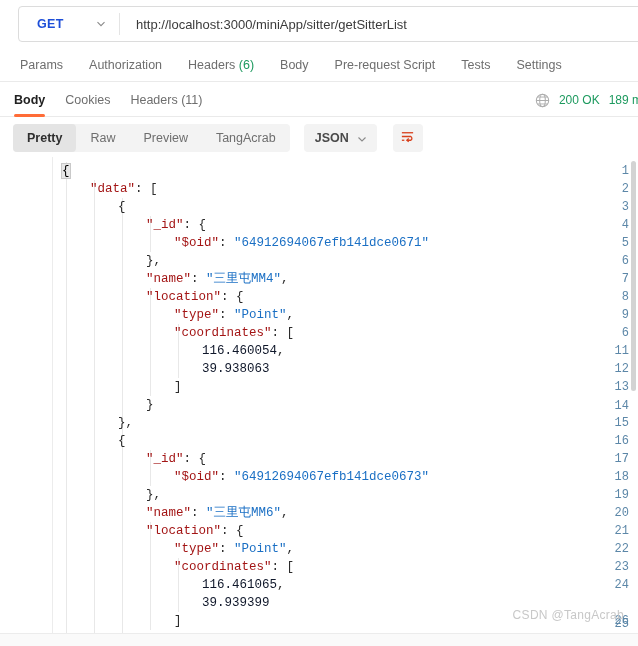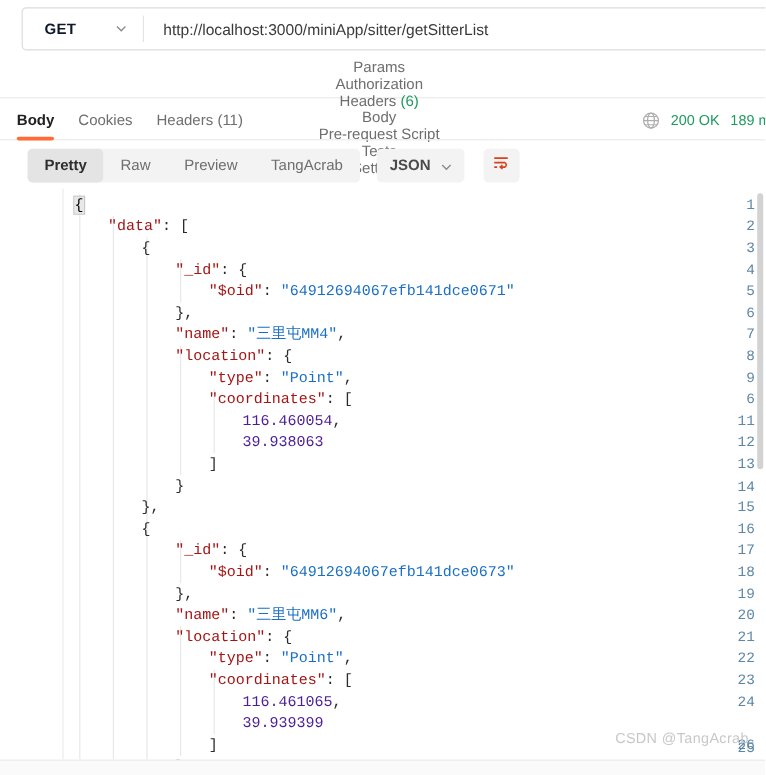--- a/index.html
+++ b/index.html
@@ -28,21 +28,21 @@
   }
   .method {
     width: 100px; height: 34px;
     display: flex; align-items: center;
     padding-left: 18px;
     position: relative;
     cursor: pointer;
   }
   .method-label {
     font-size: 12.5px; font-weight: bold;
-    color: #0f172a; letter-spacing: .3px;
+    color: #1d4ed8; letter-spacing: .3px;
   }
   .chev {
     position: absolute; right: 14px; top: 50%;
     transform: translateY(-60%);
     width: 9px; height: 9px;
   }
   .chev svg { display: block; }
   .method-sep {
     width: 1px; height: 22px; background: #e4e4e4;
   }
@@ -56,21 +56,20 @@
     cursor: text;
   }
 
   
   .req-tabs {
     position: absolute; left: 0; top: 49px;
     width: 638px; height: 33px;
     border-bottom: 1px solid #eaeaea;
     display: flex; align-items: center;
     padding-left: 20px;
-    flex-direction: column;
   }
   .req-tab {
     font-size: 12.5px; color: #6e6e6e;
     margin-right: 26px; cursor: pointer;
     white-space: nowrap;
   }
   .req-tab .cnt { color: #1d9a5f; }
 
   
   .res-tabs {
@@ -102,21 +101,21 @@
   }
   .globe { width: 15px; height: 15px; opacity: .55; }
   .stat-ok { font-size: 12px; color: #1d9a5f; white-space: nowrap; }
   .stat-time { font-size: 12px; color: #1d9a5f; white-space: nowrap; }
 
   
   .fmt-bar {
     position: absolute; left: 0; top: 119px;
     width: 638px; height: 38px;
     display: flex; align-items: center;
-    padding-left: 23px; gap: 6px;
+    padding-left: 13px; gap: 6px;
   }
   .seg {
     display: flex; align-items: center;
     background: #f3f3f3; border-radius: 4px;
     height: 28px; padding: 0;
   }
   .seg-item {
     font-size: 12.5px; color: #6e6e6e;
     padding: 0 14px; height: 28px;
     display: flex; align-items: center;
@@ -163,21 +162,21 @@
   }
   .lines {
     position: absolute; left: 62px; top: 0;
     font-family: "Liberation Mono", monospace;
     font-size: 12.5px; line-height: 18px;
     white-space: pre;
   }
   .ln { height: 18px; line-height: 18px; white-space: pre; }
   .k   { color: #a31515; }
   .s   { color: #1a6fc4; }
-  .n   { color: #4c1d95; }
+  .n   { color: #0f172a; }
   .p   { color: #2b2b2b; }
   .br1 { position: relative; background: #e8e8e8; outline: 1px solid #c9c9c9; }
 
   
   .vscroll {
     position: absolute; right: 1px; top: 157px;
     width: 7px; height: 476px;
   }
   .vthumb {
     position: absolute; right: 1px; top: 4px;

